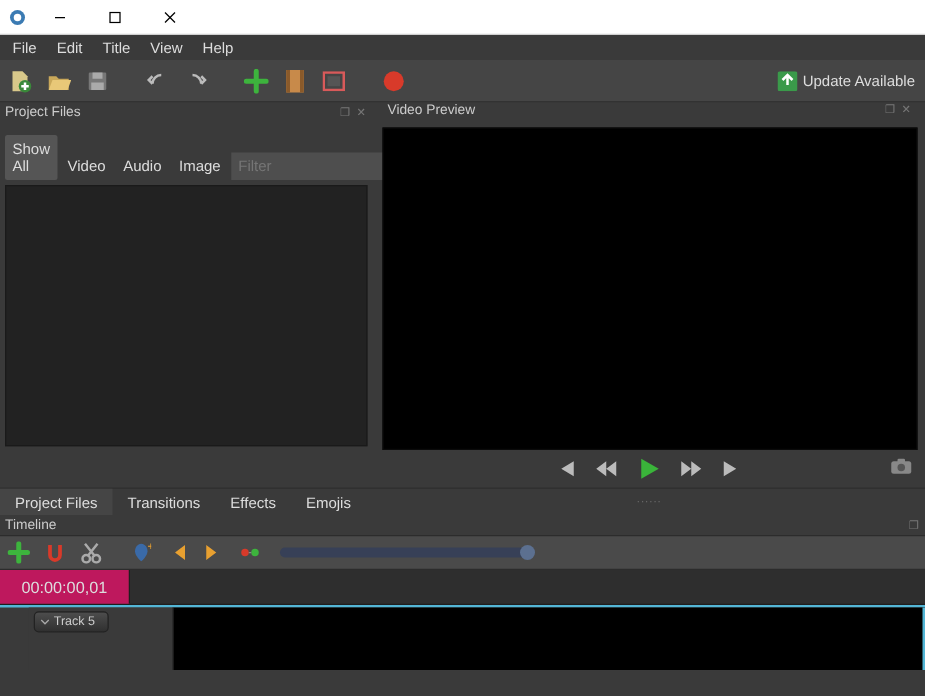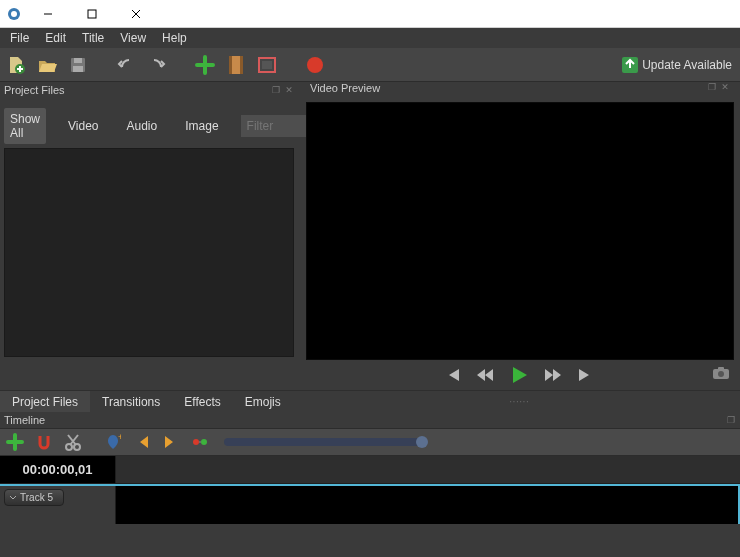--- a/index.html
+++ b/index.html
@@ -21,21 +21,21 @@
   .update { margin-left:auto; display:flex; align-items:center; color:#ddd; gap:4px; padding:0 4px;}
   
   .panels-head { display:flex; height:16px; background:#3a3a3a; font-size:11px; }
   .panel-head-l { width:298px; padding-left:4px; display:flex;align-items:center;justify-content:space-between;}
   .panel-head-r { flex:1; padding-left:12px; display:flex;align-items:flex-start;justify-content:space-between;padding-right:6px;}
   .panel-icons { display:flex; gap:3px; margin-right:4px; }
   .pi { width:10px;height:10px; display:flex;align-items:center;justify-content:center;color:#777; font-size:9px;}
   
   .main { display:flex; height:262px; }
   .left { width:298px; display:flex; flex-direction:column; padding:4px 4px 0 4px;}
-  .filter-row { display:flex; align-items:center; gap:16px; margin: 6px 0 4px 0;}
+  .filter-row { display:flex; align-items:flex-end; gap:2px; margin: 6px 0 4px 0;}
   .filter-tab { padding:4px 6px; color:#ddd; cursor:default;border-radius:2px;}
   .filter-tab.active { background:#555; }
   .filter-input { flex:1; background:#4e4e4e; border:none; color:#bbb; padding:4px 6px; font-size:12px; height:22px;}
   .filebox { flex:1; background:#222; border:1px solid #1a1a1a; margin-bottom:3px;}
   .right { flex:1; display:flex; flex-direction:column; padding:4px 6px 0 8px;}
   .preview { flex:1; background:#000; border:1px solid #0a0a0a;}
   
   .tabrow { display:flex; height:22px; background:#3a3a3a; border-top:1px solid #2e2e2e; }
   .tabs { display:flex; width:298px;}
   .tab { padding:4px 12px;color:#ddd;cursor:default; }
@@ -47,30 +47,30 @@
   .camera { position:absolute; right:10px; color:#888; }
   .playback-wrap { position:relative; width:442px; margin-left:298px;}
   
   .timeline-head { display:flex; align-items:center; height:16px; padding:0 4px; font-size:11px; justify-content:space-between;}
   .tl-toolbar { height:28px; background:#4a4a4a; display:flex; align-items:center; padding:3px 4px; gap:7px; border-top:1px solid #2c2c2c; border-bottom:1px solid #2c2c2c;}
   .tlb { width:22px;height:22px;display:flex;align-items:center;justify-content:center;}
   .zoom-slider { flex:0 0 200px; height:8px; background:#374057; border-radius:4px; position:relative; margin-left:6px;}
   .zoom-handle { position:absolute; right:-4px; top:-2px; width:12px;height:12px;border-radius:6px;background:#5c7090;}
   
   .ruler-row { display:flex; height:28px; background:#2e2e2e; border-bottom:1px solid #1e1e1e; }
-  .timecode { width:116px; background:#000000; display:flex;align-items:center;justify-content:center;color:#ddd; font-size:13px; border-right:1px solid #1e1e1e;font-weight:bold;}
+  .timecode { width:104px; background:#be185d; display:flex;align-items:center;justify-content:center;color:#ddd; font-size:13px; border-right:1px solid #1e1e1e;}
   .ruler { flex:1; position:relative; overflow:hidden;}
   .ruler .tick { position:absolute; top:4px; font-size:10px; color:#aaa;}
   .playhead { position:absolute; left:4px; top:0; bottom:0; width:0; }
   .playhead .head { width:0;height:0;border-left:5px solid transparent;border-right:5px solid transparent;border-top:8px solid #3a92d0;margin-left:-5px;}
   .playhead .line { position:absolute; left:0; top:8px; width:1px; height:300px; background:#a33;}
   
   .tracks { display:flex; flex-direction:column; background:#3a3a3a; }
   .track { display:flex; height:calc(48px); border-top:1px solid #53b6d6;}
-  .track.first { border-top:2px solid #53b6d6; height:40px;}
+  .track.first { border-top:2px solid #53b6d6; height:52px;padding-left:23px;}
   .track-head { width:116px; background:#3a3a3a; border-right:1px solid #1e1e1e; display:flex; align-items:flex-start; padding:3px 4px;}
   .track-label-box { background:linear-gradient(#4d4d4d,#303030); border-radius:4px; padding:2px 10px 2px 4px; font-size:10px; color:#ccc; display:flex;align-items:center;gap:3px; border:1px solid #222;}
   .track-body { flex:1; background:#222; position:relative; border-right:2px solid #53b6d6;}
   .track.first .track-body { background:#000; }
   svg { display:block; }
 </style>
 </head>
 <body>
 
 <div class="titlebar">

